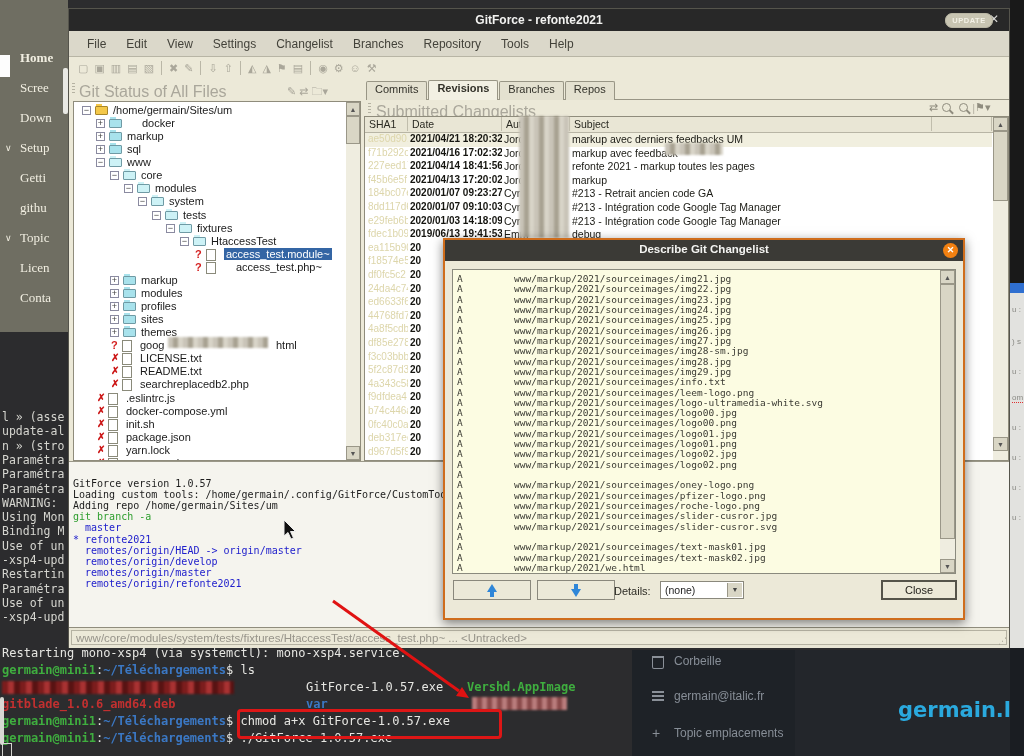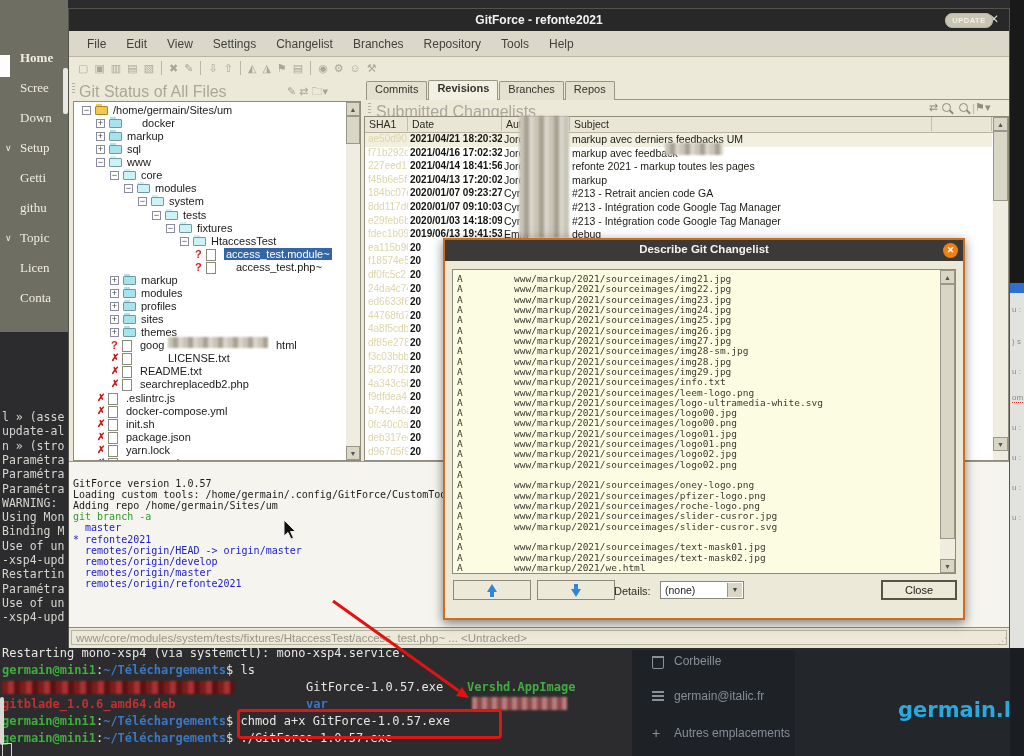--- a/index.html
+++ b/index.html
@@ -188,21 +188,21 @@
         <div class="ic-trash"></div>
       </div>
       <div class="fm-item-label" style="top: 4px;">Corbeille</div>
       <div class="fm-ic" style="top: 41px;">
         <div class="ic-server"></div>
       </div>
       <div class="fm-item-label" style="top: 39px;">germain@italic.fr</div>
       <div class="fm-ic" style="top: 78px;">
         <div class="ic-plus">+</div>
       </div>
-      <div class="fm-item-label" style="top: 76px;">Autres emplacements</div>
+      <div class="fm-item-label" style="top: 76px;">Topic emplacements</div>
     </div>
 
   <div id="right-strip-top" class="abs"></div>
   <div id="right-strip-blue" class="abs"></div>
   <div id="right-strip-light" class="abs">
       <span class="frag" style="top: 12px;">u :</span>
       <span class="frag" style="top: 44px;">) s</span>
       <span class="frag" style="top: 74px;">u :</span>
       <span class="frag u-red" style="top: 100px;">om</span>
       <span class="frag" style="top: 130px;">u :</span>
@@ -355,21 +355,21 @@
         </div>
         <div class="trow" style="top: 237.26px;">
           <span class="mark q" style="left: 37px;">?</span>
           <div class="ficon" style="left: 48px;"></div>
           <span class="tlbl" style="left: 66px;">goog</span>
           <span class="tlbl" style="left: 202px;">html</span>
         </div>
         <div class="trow" style="top: 250.33px;">
           <span class="mark xx" style="left: 37px;">✗</span>
           <div class="ficon" style="left: 48px;"></div>
-          <span class="tlbl" style="left: 66px; margin-left: 28px;">LICENSE.txt</span>
+          <span class="tlbl" style="left: 66px;">LICENSE.txt</span>
         </div>
         <div class="trow" style="top: 263.4px;">
           <span class="mark xx" style="left: 37px;">✗</span>
           <div class="ficon" style="left: 48px;"></div>
           <span class="tlbl" style="left: 66px;">README.txt</span>
         </div>
         <div class="trow" style="top: 276.47px;">
           <span class="mark xx" style="left: 37px;">✗</span>
           <div class="ficon" style="left: 48px;"></div>
           <span class="tlbl" style="left: 66px;">searchreplacedb2.php</span>

